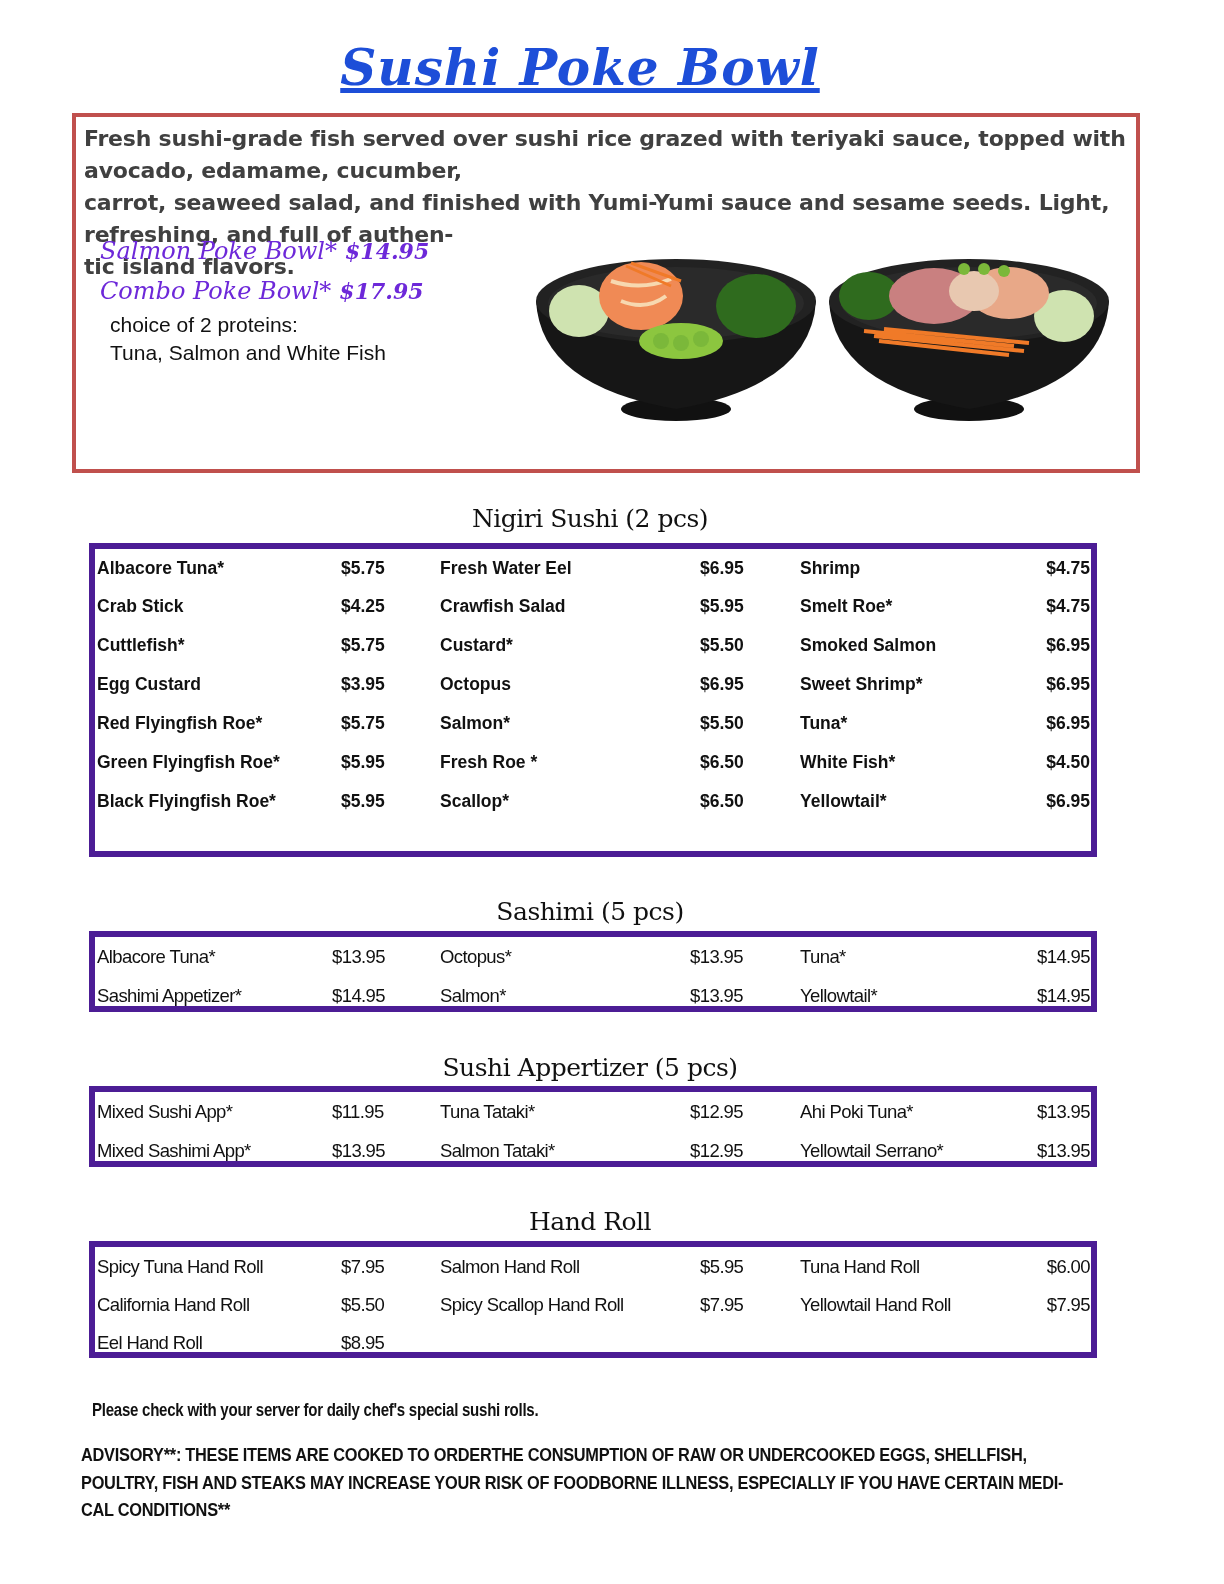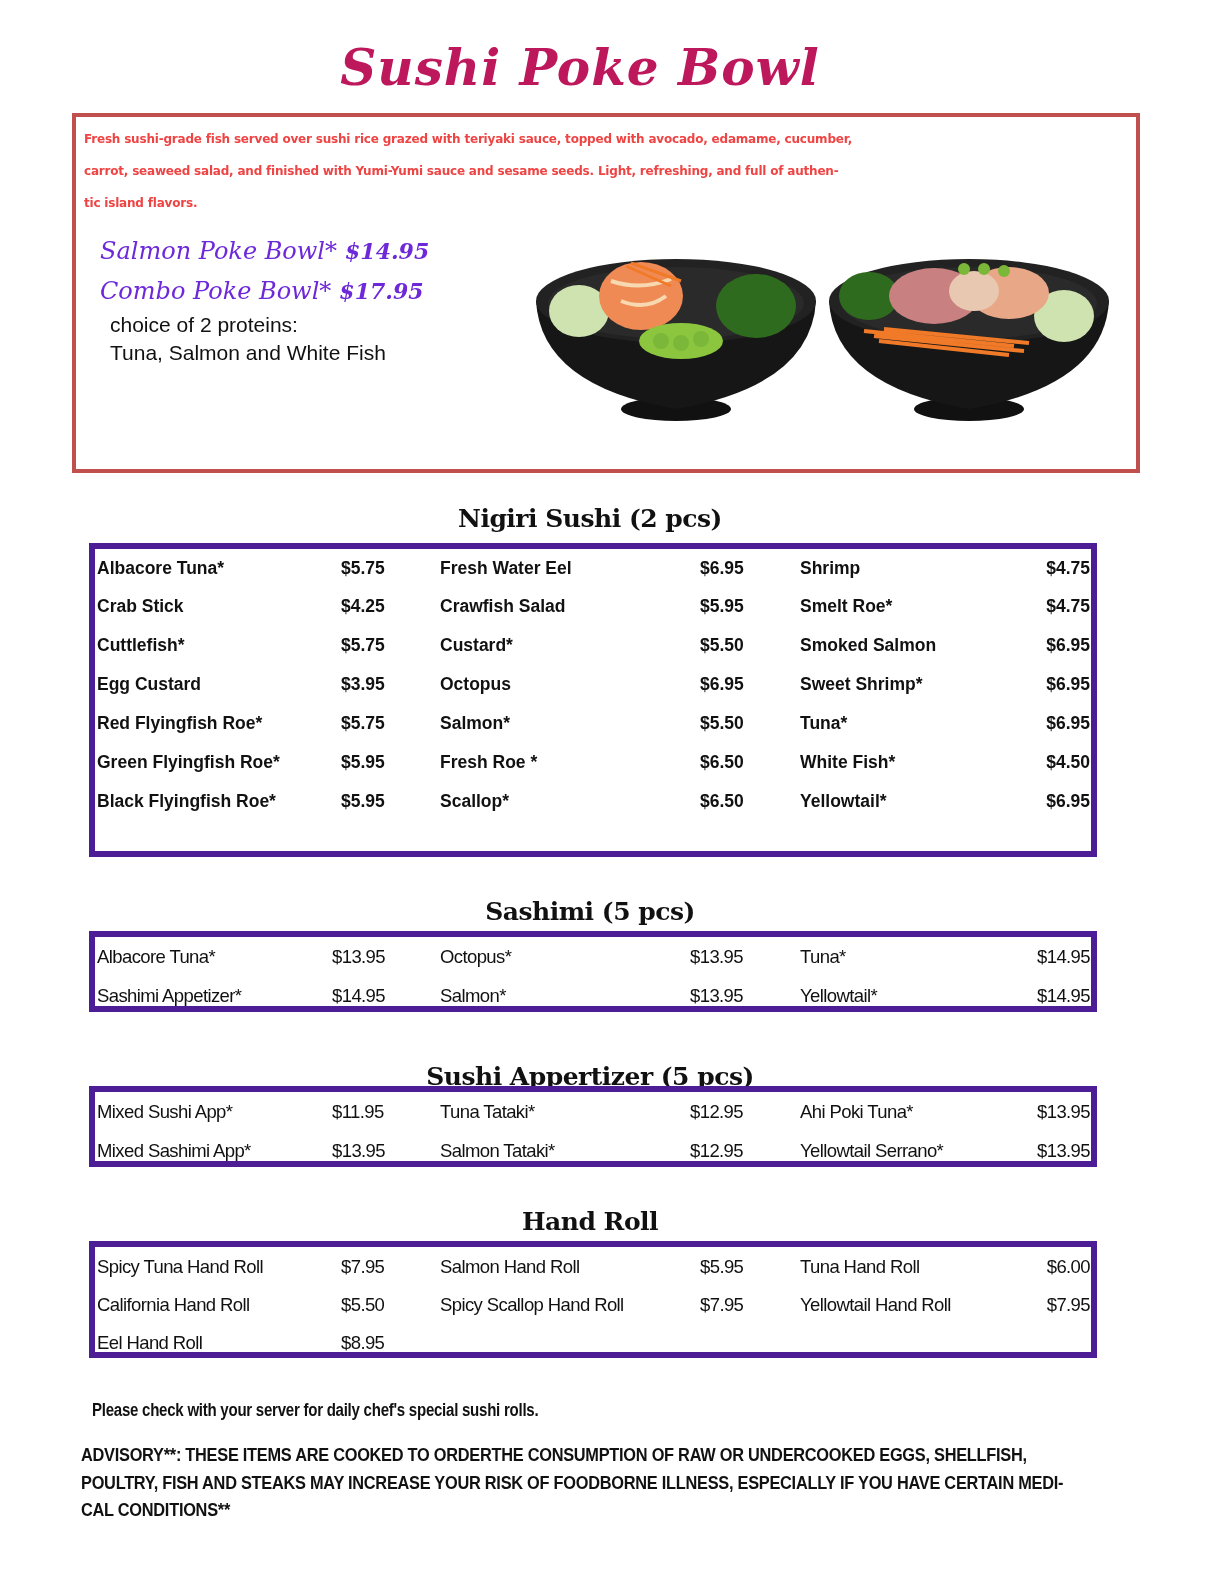--- a/index.html
+++ b/index.html
@@ -2,51 +2,51 @@
 <html><head>
 <meta charset="utf-8">
 <style>
   * { box-sizing: border-box; margin: 0; padding: 0; }
   html, body { width: 1224px; height: 1584px; background: #ffffff; }
   body { position: relative; font-family: "Liberation Sans", sans-serif; color: #111; overflow: hidden; }
 
   .title {
     position: absolute; left: 0; top: 38px; width: 1160px; text-align: center;
     font-family: "DejaVu Serif", serif; font-style: italic; font-weight: bold;
-    font-size: 50px; color: #be185d; letter-spacing: 1px;
+    font-size: 50px; color: #1d4ed8; letter-spacing: 1px; text-decoration: underline;
   }
 
   .poke-box {
     position: absolute; left: 72px; top: 113px; width: 1068px; height: 360px;
     border: 4px solid #c0504d;
   }
   .poke-desc {
     position: absolute; left: 8px; top: 6px; width: 1050px;
-    font-family: "DejaVu Sans", sans-serif; font-weight: bold; font-size: 12px; line-height: 32px; color: #ef4444;
+    font-family: "DejaVu Sans", sans-serif; font-weight: bold; font-size: 22px; line-height: 32px; color: #404040;
     letter-spacing: -0.2px;
   }
   .poke-list { position: absolute; left: 24px; top: 114px; }
   .poke-item {
     font-family: "DejaVu Serif", serif; font-style: italic; font-size: 24px;
     line-height: 40px; color: #6d28d9; white-space: nowrap;
   }
   .poke-item .price { font-weight: bold; font-size: 22px; margin-left: 8px; }
   .poke-note {
     font-family: "Liberation Sans", sans-serif; font-size: 21px; line-height: 28px;
     margin-left: 10px; color: #111;
   }
 
   .bowls { position: absolute; left: 455px; top: 134px; width: 590px; height: 175px; }
   .bowl { position: absolute; top: 0; width: 290px; height: 175px; }
   .bowl.b1 { left: 0; }
   .bowl.b2 { left: 293px; }
 
   .section-title {
     position: absolute; left: 0; width: 1180px; text-align: center;
-    font-family: "DejaVu Serif", serif; font-weight: bold; font-size: 25px; color: #111;
+    font-family: "DejaVu Serif", serif; font-weight: normal; font-size: 25px; color: #111;
     letter-spacing: -0.5px;
   }
 
   .menu-table {
     position: absolute; left: 89px; width: 1008px; border: 6px solid #4c1d95;
   }
   .menu-row { position: relative; height: 39px; }
   .cell {
     position: absolute; top: 9px; font-family: "Liberation Sans", sans-serif;
     font-weight: bold; font-size: 17.5px; color: #111; white-space: nowrap;
@@ -205,21 +205,21 @@
   <div class="menu-row">
     <span class="cell c-name1">Sashimi Appetizer*</span>
     <span class="cell c-price1">$14.95</span>
     <span class="cell c-name2">Salmon*</span>
     <span class="cell c-price2">$13.95</span>
     <span class="cell c-name3">Yellowtail*</span>
     <span class="cell c-price3">$14.95</span>
   </div>
 </div>
 
-<div class="section-title" style="top:1053px;margin-top:9px;">Sushi Appertizer (5 pcs)</div>
+<div class="section-title" style="top:1053px;">Sushi Appertizer (5 pcs)</div>
 <div class="menu-table cond" style="top:1086px; height:81px;">
   <div class="menu-row">
     <span class="cell c-name1">Mixed Sushi App*</span>
     <span class="cell c-price1">$11.95</span>
     <span class="cell c-name2">Tuna Tataki*</span>
     <span class="cell c-price2">$12.95</span>
     <span class="cell c-name3">Ahi Poki Tuna*</span>
     <span class="cell c-price3">$13.95</span>
   </div>
   <div class="menu-row">

